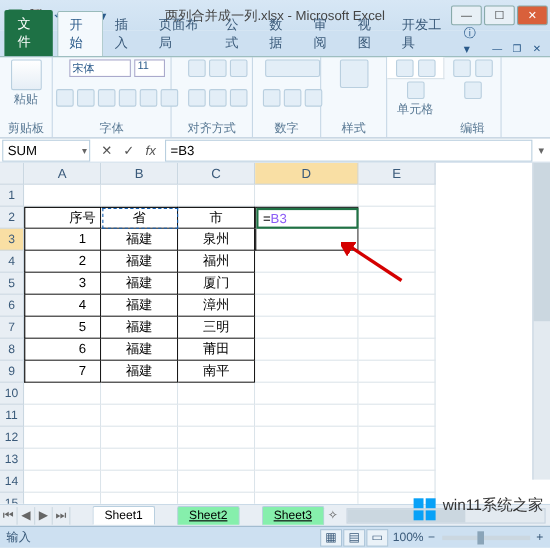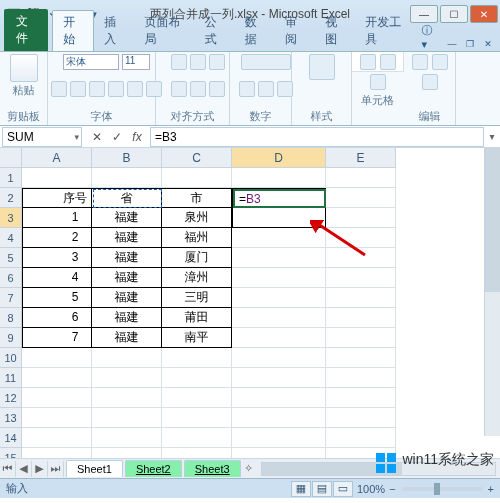--- a/index.html
+++ b/index.html
@@ -64,29 +64,29 @@
   .cell { border-right:1px solid #d8e1e8; border-bottom:1px solid #d8e1e8; height:20px; font-size:12px; color:#000; text-align:center; line-height:19px; background:#fff; position:relative;}
   .cell.bord { border-right:1px solid #000; border-bottom:1px solid #000; }
   .topbord { border-top:1px solid #000; }
   .leftbord { border-left:1px solid #000;padding-left:36px; }
 
   
   .ants { position:absolute; left:93px; top:41px; width:69px; height:19px; border:1.5px dashed #1560b3; pointer-events:none; animation:none; }
   
   .active-cell { position:absolute; left:233px; top:41px; width:93px; height:19px; border:2px solid #207245; background:#fff; font-size:12px; line-height:17px; text-align:left; padding:0 4px;}
   .active-cell .eq { color:#000;}
-  .active-cell .ref { color:#701a75;}
+  .active-cell .ref { color:#8b5cf6;}
   
   .arrow { position:absolute; left:310px; top:72px; pointer-events:none; }
   .arrow svg { width:60px; height:40px; }
 
   
   .sheetbar { height:20px; border-top:1px solid #c7d8e6; display:flex; align-items:center; font-size:11px; background:#e8eef4;}
   .navbtn { width:16px; height:16px; display:flex; align-items:center; justify-content:center; color:#666; border-right:1px solid #cbd7e0;}
-  .sheettab { padding:2px 10px; background:#fff; border:1px solid #b9cfdf; border-bottom:none; margin-left:2px; border-radius:2px 2px 0 0;}
+  .sheettab { padding:2px 10px; background:#fff; border:1px solid #b9cfdf; border-bottom:none; margin-left:20px; border-radius:2px 2px 0 0;}
   .sheettab.inactive { background:#86efac;text-decoration:underline; }
   .hscroll { flex:1; margin:0 4px; height:14px; background:#e3eaf0; border:1px solid #c7d4df; position:relative;}
   .hscroll .thumb { position:absolute; left:0; width:60%; height:100%; background:#cbd7e0;}
 
   
   .status { height:20px; background:#cde0f1; border-top:1px solid #9fb8cc; display:flex; align-items:center; font-size:11px; color:#3a5a7a; padding:0 6px; justify-content:space-between;}
   .viewbtns { display:flex; gap:1px;}
   .vb { width:20px; height:16px; border:1px solid #aac4d8; background:#eaf2f8; display:flex; align-items:center; justify-content:center;}
   .zoomslider { width:80px; height:4px; background:#cbd7e0; position:relative; margin:0 6px;}
   .zoomslider .zt { position:absolute; left:40%; top:-4px; width:6px; height:12px; background:#8aa4b8;}

